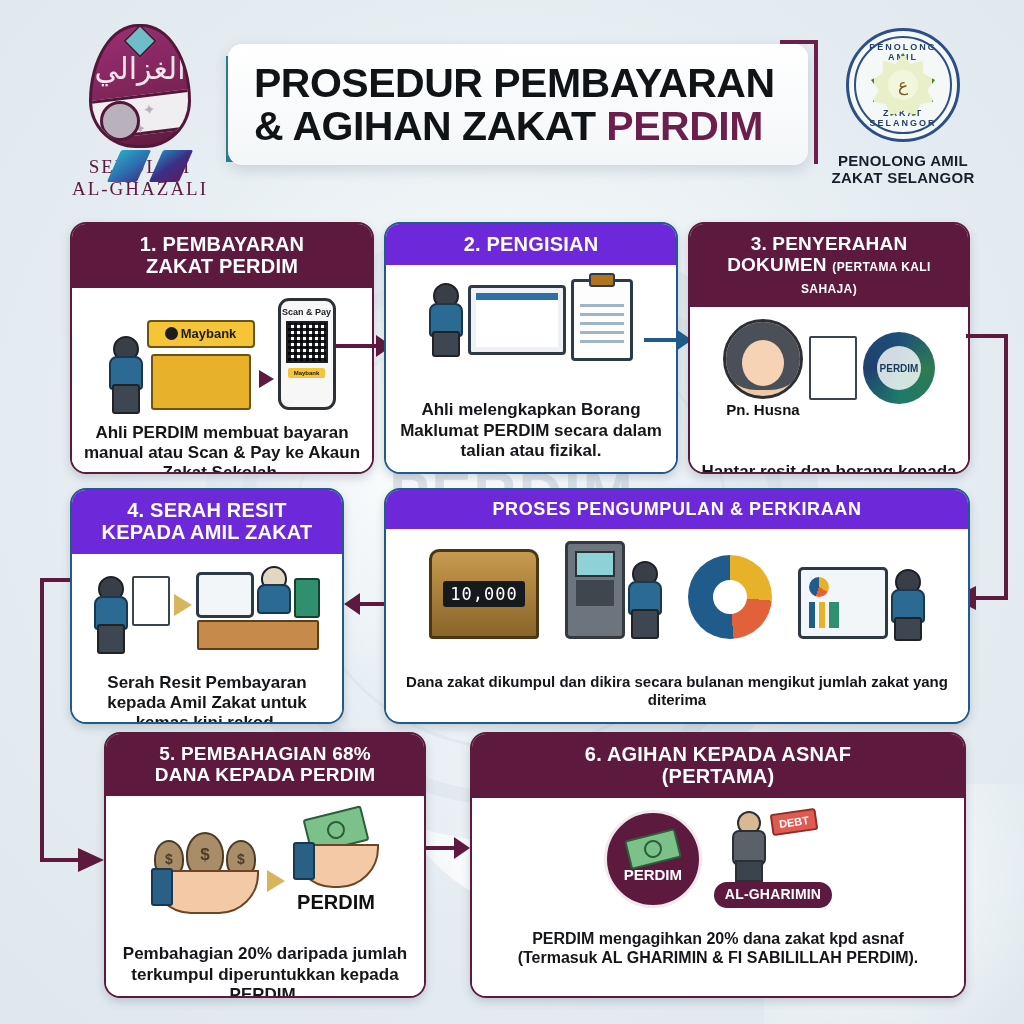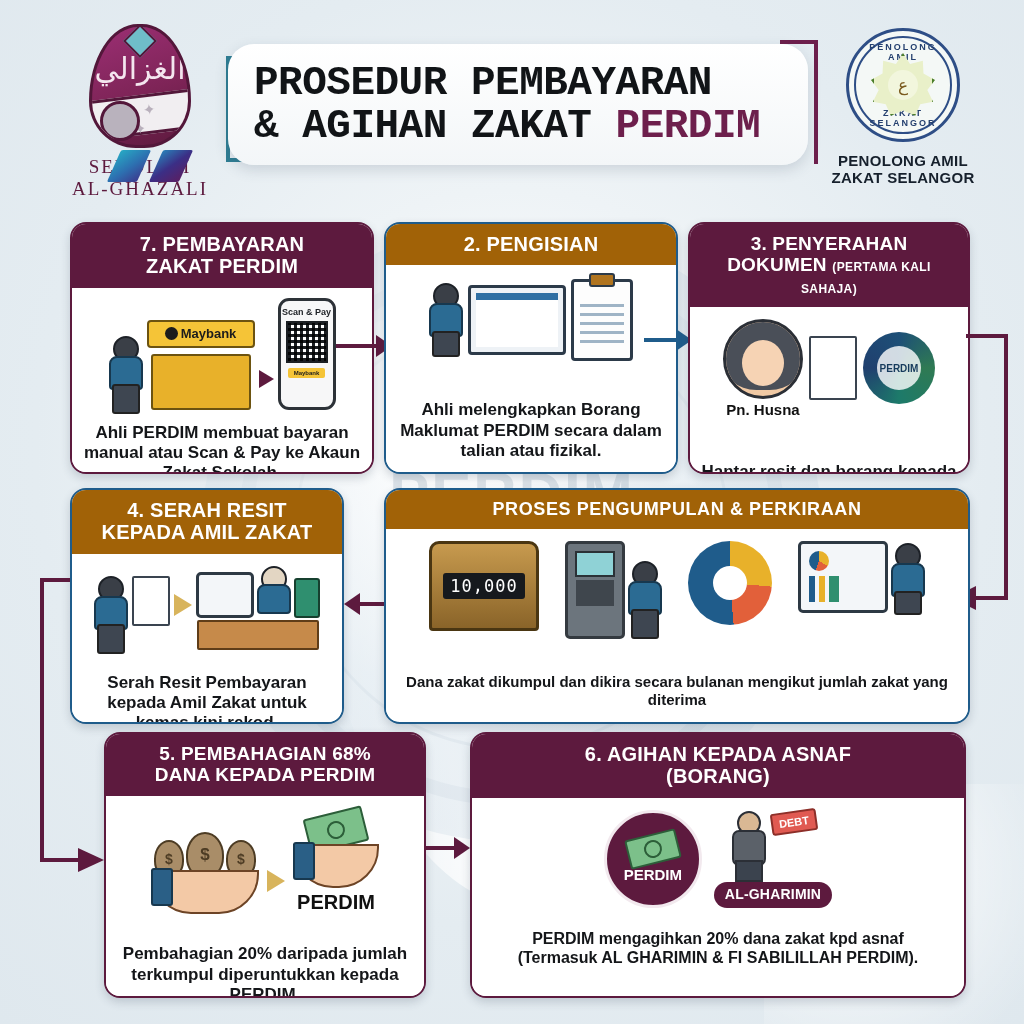--- a/index.html
+++ b/index.html
@@ -120,24 +120,23 @@
   }
   .logo-right .r1{margin-top:10px;}
 
   .title-wrap{position:absolute;left:228px;top:44px;width:580px;}
   .bracket{
     position:absolute;left:-8px;top:-8px;right:-12px;bottom:-8px;pointer-events:none;
   }
   .title-box{
     position:relative;
     background:linear-gradient(180deg,#ffffff 0%,#f3f6f8 100%);
-    border-radius:26px;
+    border-radius:14px;
     box-shadow:0 5px 14px rgba(60,80,100,.18);
     padding:18px 26px 16px 26px;
-    font-family:Liberation Mono, monospace;
   }
   .title-box .ln{
     font-size:41px;font-weight:bold;color:#111417;line-height:1.06;letter-spacing:-.5px;
     white-space:nowrap;
   }
   .title-box .accent{color:#6d1f4c;}
   .slashes{position:absolute;left:104px;top:150px;width:110px;height:34px;}
   .slash{
     position:absolute;top:0;width:30px;height:32px;
     transform:skewX(-24deg);
@@ -152,21 +151,21 @@
     background:#ffffff;
     box-shadow:0 4px 10px rgba(45,60,78,.20);
   }
   .card.purple{border:2px solid #5d1a3e;}
   .card.blue{border:2px solid #1f5c8b;}
   .card .hd{
     padding:9px 10px 10px 10px;text-align:center;color:#ffffff;
     font-weight:bold;line-height:1.12;letter-spacing:.2px;
   }
   .card.purple .hd{background:#5d1a3e;}
-  .card.blue .hd{background:#a16207;}
+  .card.blue .hd{background:#6d28d9;}
   .card .hd .sub{font-size:12px;letter-spacing:.4px;}
   .card .body{
     background:#fff;padding:6px 8px 10px 8px;height:calc(100% - 56px);
     display:flex;flex-direction:column;align-items:center;justify-content:flex-start;
   }
   .card .cap{
     font-size:17px;font-weight:bold;color:#141619;text-align:center;line-height:1.2;
     margin-top:auto;padding:0 2px 2px 2px;
   }
   .art{flex:0 0 auto;display:flex;align-items:center;justify-content:center;gap:6px;width:100%;}
@@ -313,21 +312,21 @@
       <div class="star">
           <div class="inner">ع</div>
         </div>
     </div>
     <div class="r1">PENOLONG AMIL</div>
     <div class="r2">ZAKAT SELANGOR</div>
   </div>
 
   <div class="card purple" id="card1">
     <div class="hd">
-      <div>7. PEMBAYARAN</div>
+      <div>1. PEMBAYARAN</div>
       <div>ZAKAT PERDIM</div>
     </div>
     <div class="body">
       <div class="art" style="align-items:flex-end;gap:4px;padding-top:4px;">
         <div class="person">
           <div class="head"></div>
             <div class="torso"></div>
             <div class="legs"></div>
         </div>
         <div style="display:flex;flex-direction:column;align-items:center;">
@@ -442,21 +441,21 @@
   <div class="h-arrow purple" style="left:344px;top:604px;width:42px;transform:scaleX(-1);">
     <div class="stem"></div>
       <div class="tip"></div>
   </div>
 
   <div class="card blue" id="cardP">
     <div class="hd">
       <div>PROSES PENGUMPULAN &amp; PERKIRAAN</div>
     </div>
     <div class="body">
-      <div class="art" style="gap:26px;padding-top:6px;align-items:flex-start;">
+      <div class="art" style="gap:26px;padding-top:6px;align-items:flex-end;">
         <div class="chest">
           <div class="amt">10,000</div>
         </div>
         <div style="display:flex;align-items:flex-end;gap:3px;">
           <div class="atm">
               <div class="s"></div>
               <div class="k"></div>
             </div>
           <div class="person" style="height:78px;">
             <div class="head"></div>
@@ -517,21 +516,21 @@
   </div>
 
   <div class="h-arrow purple" style="left:424px;top:848px;width:46px;">
     <div class="stem"></div>
       <div class="tip"></div>
   </div>
 
   <div class="card purple" id="card6">
     <div class="hd">
       <div>6. AGIHAN KEPADA ASNAF</div>
-      <div>(BORANG)</div>
+      <div>(PERTAMA)</div>
     </div>
     <div class="body">
       <div class="art" style="gap:12px;padding-top:6px;align-items:flex-end;">
 
         <div class="circle-badge">
           <div class="cash" style="width:48px;height:26px;transform:rotate(-14deg);"></div>
           <div>PERDIM</div>
         </div>
 
         <div class="asnaf-col">

